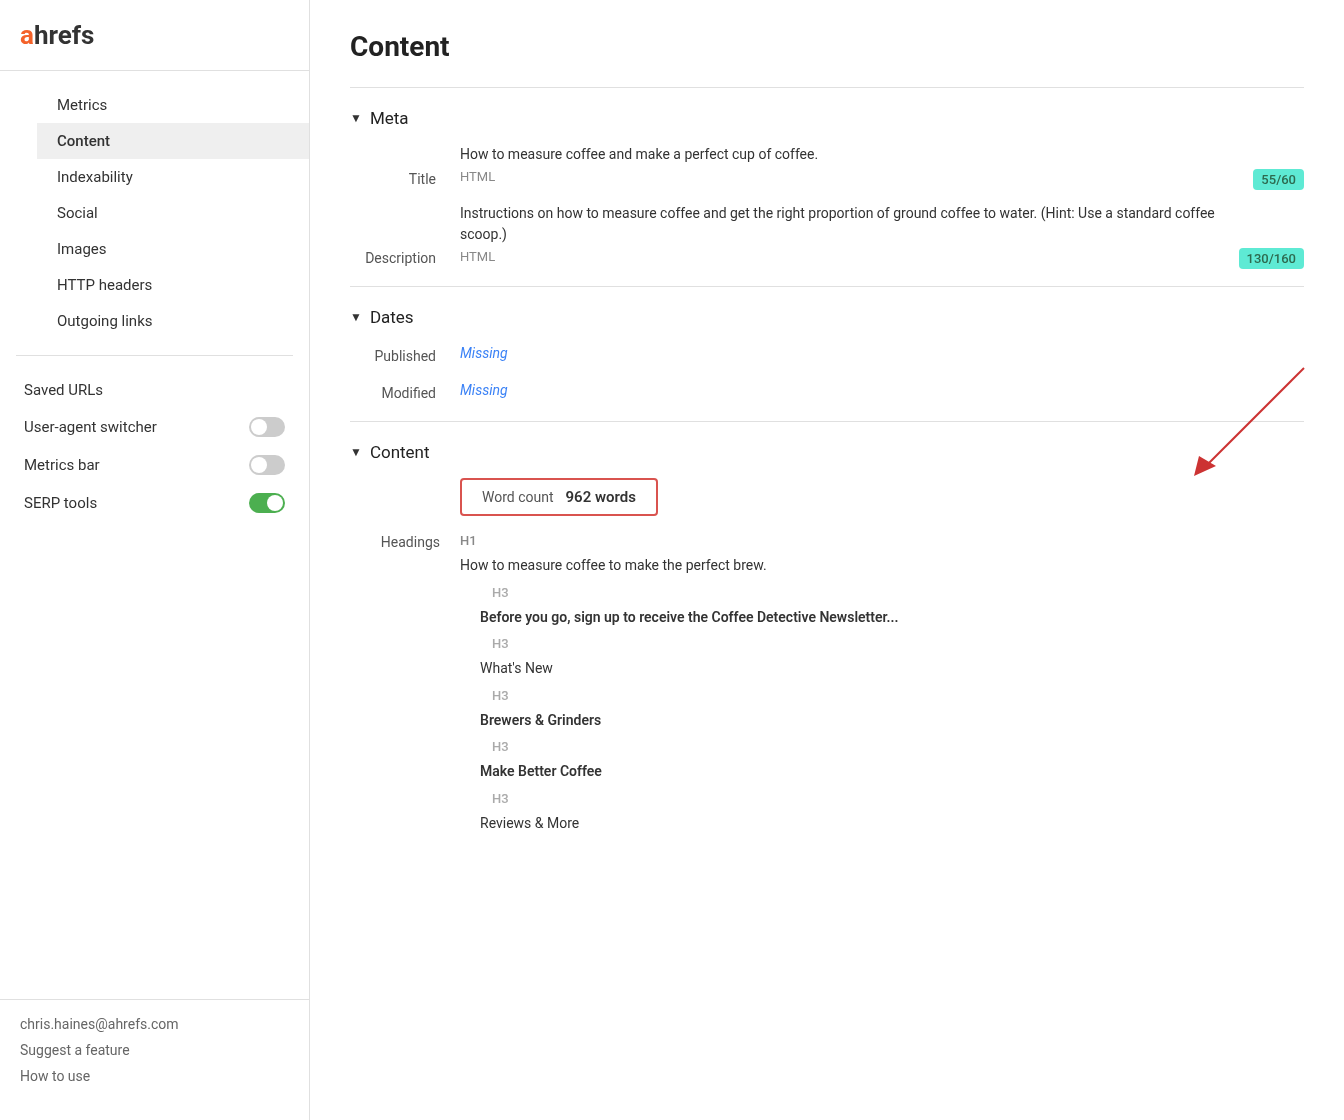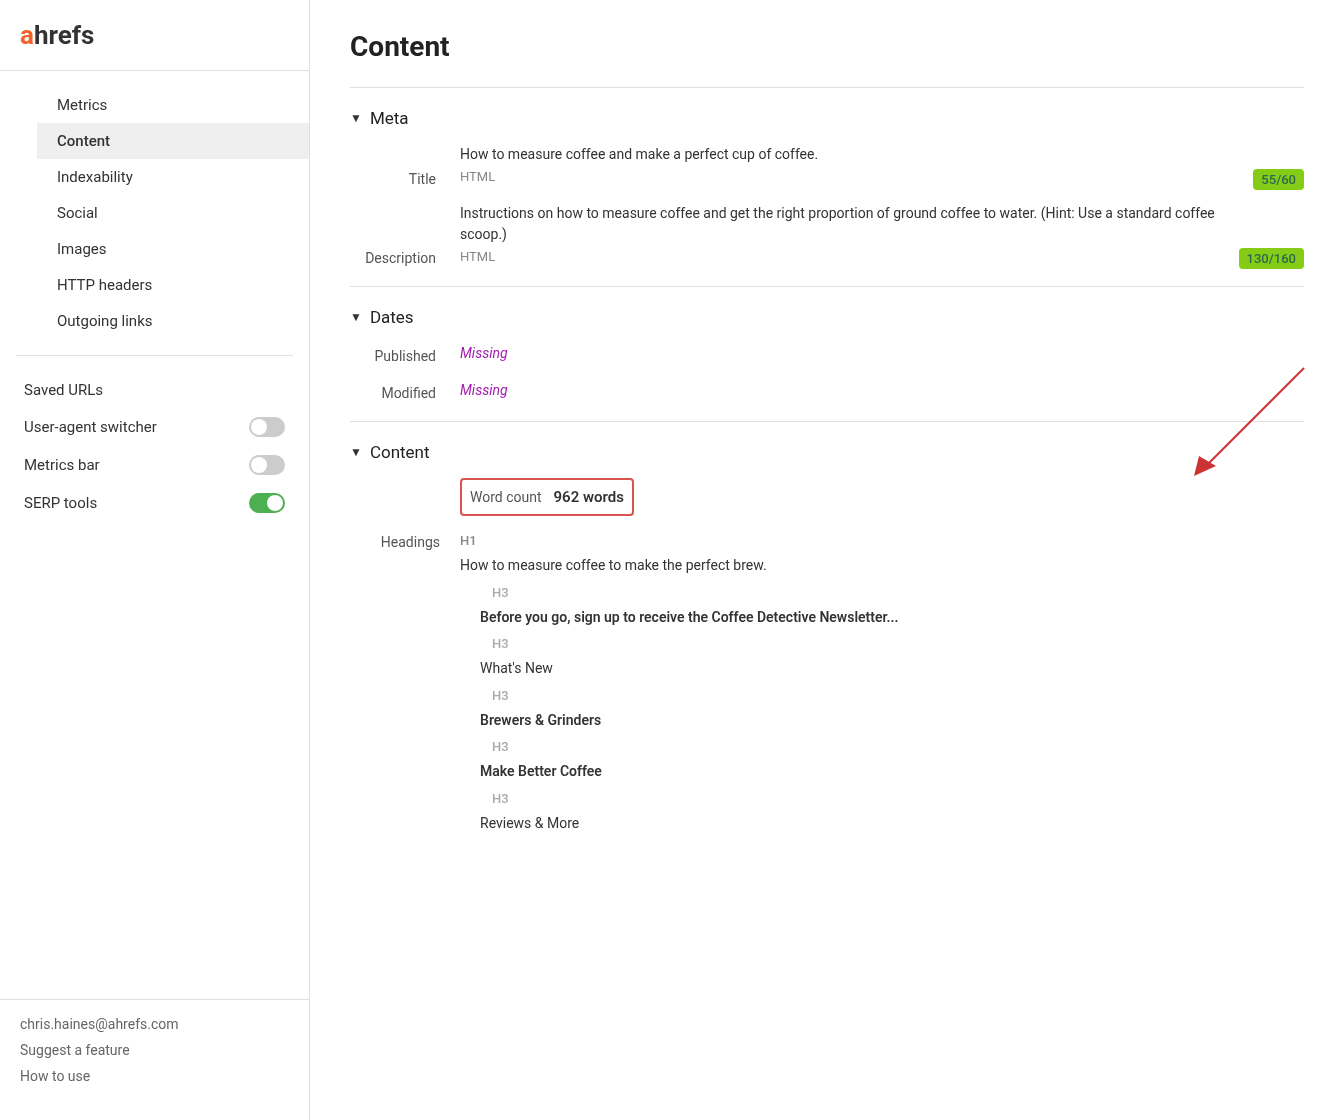--- a/index.html
+++ b/index.html
@@ -139,29 +139,29 @@
       font-size: 14px;
       color: #333;
       line-height: 1.5;
     }
     .data-value .html-tag {
       color: #888;
       font-size: 13px;
       margin-top: 2px;
     }
     .data-value .missing {
-      color: #a21caf;
+      color: #3b82f6;
       font-style: italic;
     }
     .data-row-end {
       margin-left: 16px;
       flex-shrink: 0;
     }
     .score-badge {
-      background: #84cc16;
+      background: #5eead4;
       color: #2d6a4f;
       border-radius: 4px;
       padding: 3px 8px;
       font-size: 13px;
       font-weight: 500;
       white-space: nowrap;
     }
 
     
     .word-count-row {
@@ -173,21 +173,21 @@
       min-width: 110px;
       text-align: right;
       padding-right: 24px;
       color: #555;
       font-size: 14px;
       flex-shrink: 0;
     }
     .word-count-box {
       border: 2px solid #d9534f;
       border-radius: 4px;
-      padding: 8px 8px;
+      padding: 8px 20px;
       display: inline-flex;
       align-items: center;
       gap: 12px;
       justify-content: space-between;
     }
     .word-count-label-inner {
       font-size: 14px;
       color: #555;
     }
     .word-count-value {

